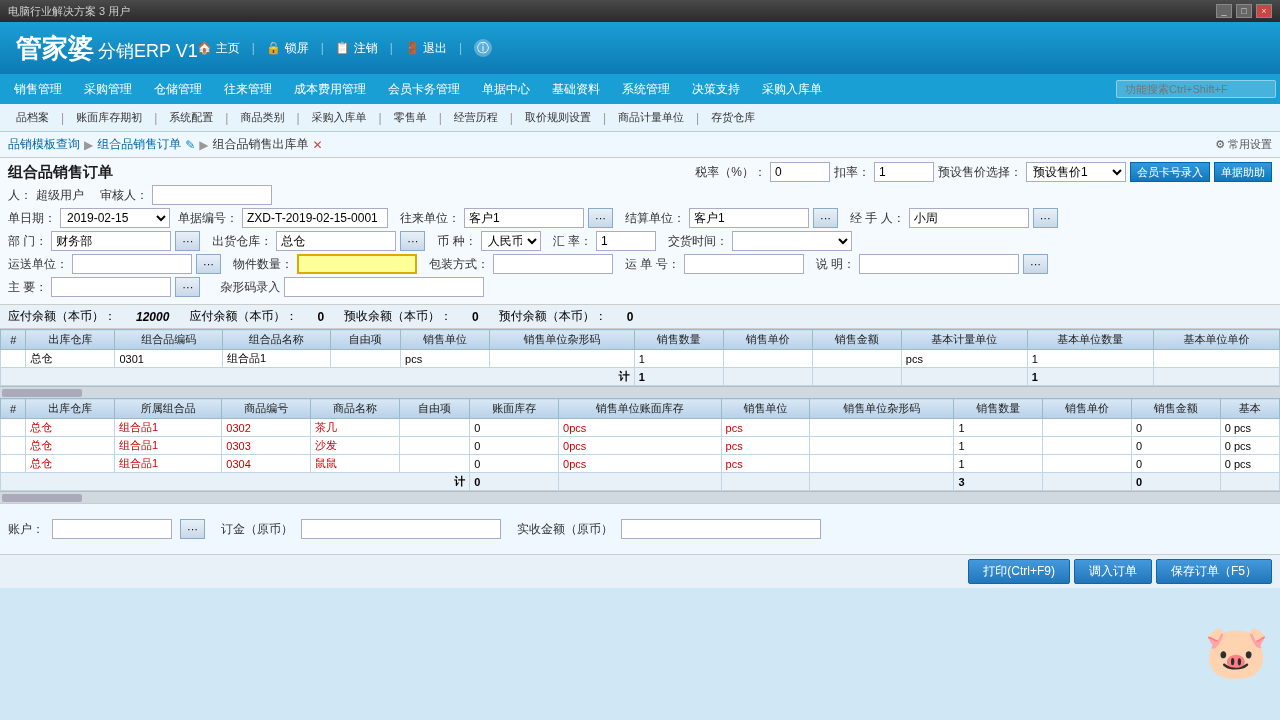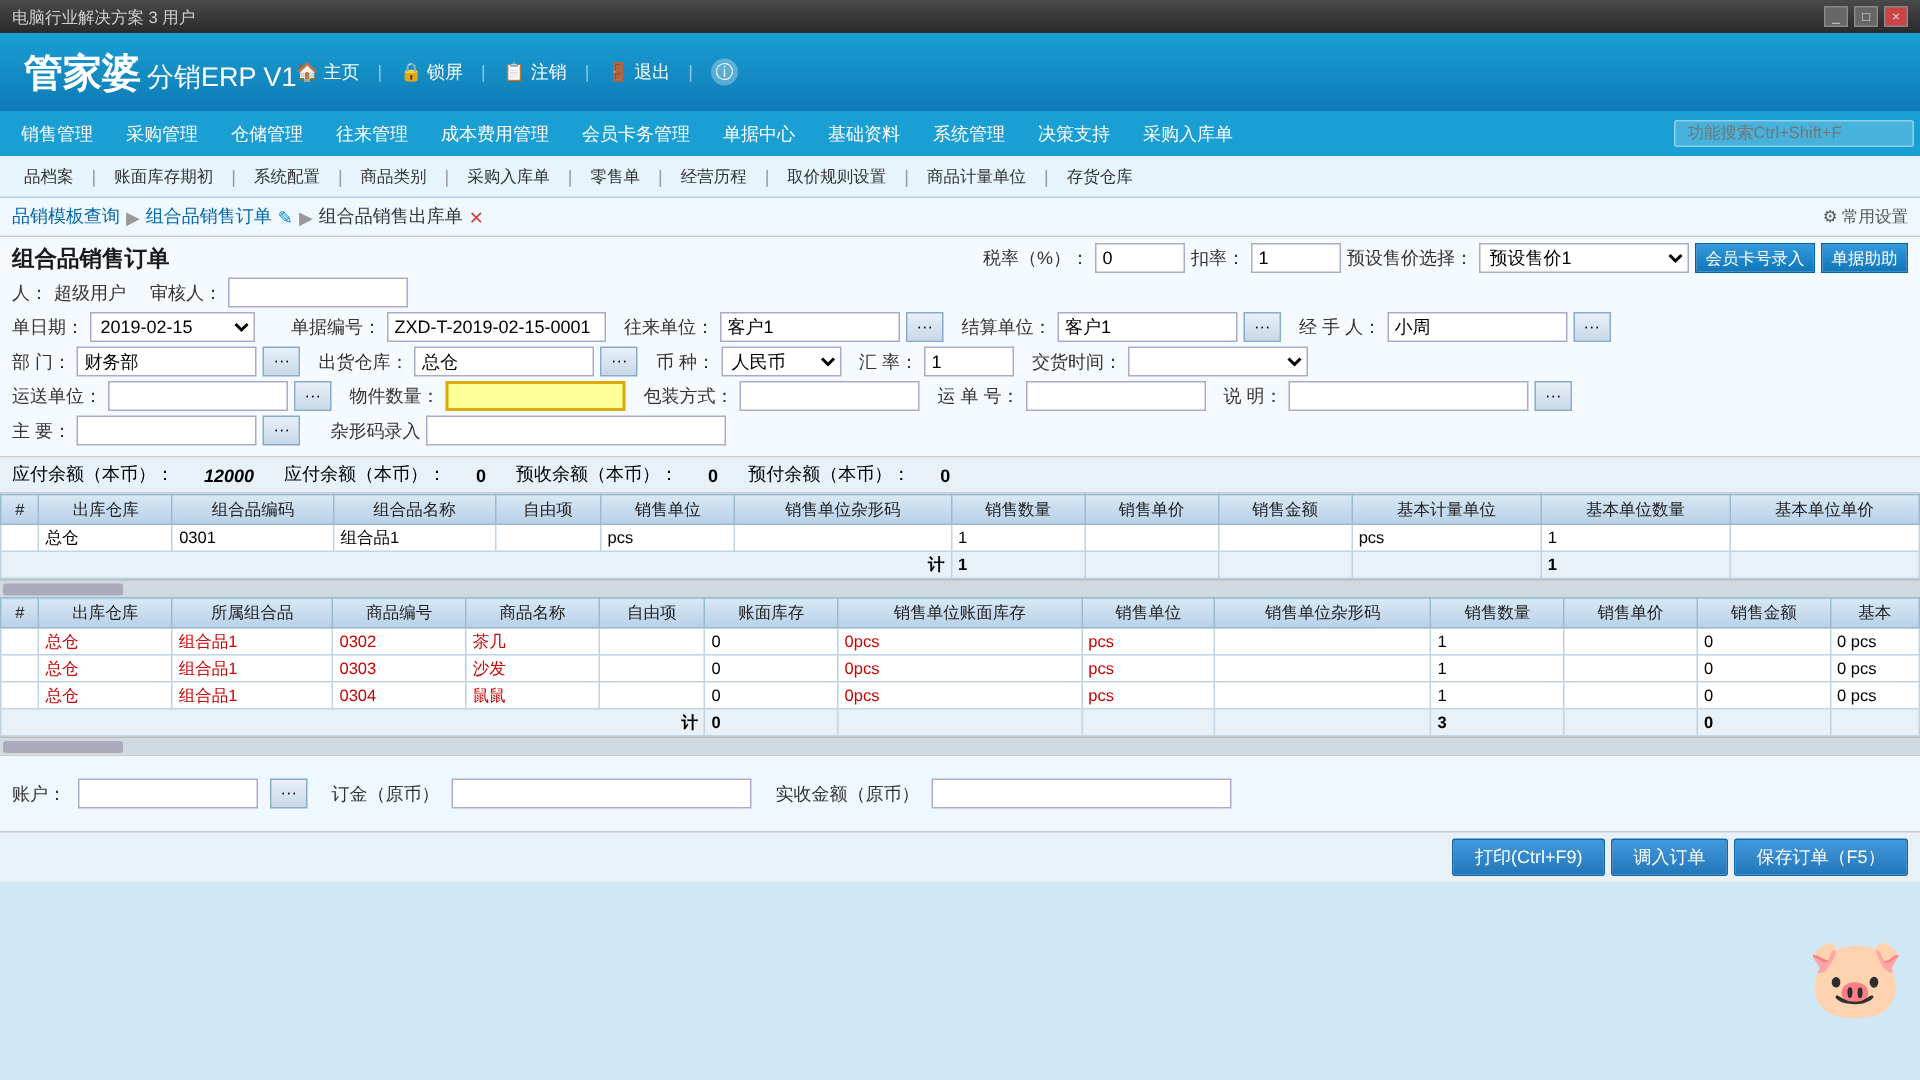--- a/index.html
+++ b/index.html
@@ -167,61 +167,61 @@
   <div class="form-area">
 
     <div class="form-row">
       <span style="font-size:15px;font-weight:bold;color:#1a1a1a;margin-right:16px;">组合品销售订单</span>
       <span style="flex:1"></span>
       <span class="form-label">税率（%）：</span>
       <input class="form-input form-input-sm" type="text" value="0" style="">
       <span class="form-label">扣率：</span>
       <input class="form-input form-input-sm" type="text" value="1" style="">
       <span class="form-label">预设售价选择：</span>
-      <select class="form-select" style="width:140px;">
+      <select class="form-select" style="width:100px;">
         <option>预设售价1</option>
       </select>
       <button class="form-btn form-btn-blue">会员卡号录入</button>
       <button class="form-btn form-btn-blue">单据助助</button>
     </div>
 
     <div class="form-row">
       <span class="form-label">人：</span>
       <span style="font-size:12px;color:#333;margin-right:12px;">超级用户</span>
       <span class="form-label">审核人：</span>
       <input class="form-input form-input-md" type="text" style="">
     </div>
 
     <div class="form-row">
       <span class="form-label">单日期：</span>
       <select class="form-select" style="width:110px;">
         <option>2019-02-15</option>
       </select>
-      <span class="form-label" style="margin-left:20px;text-align:right;">单据编号：</span>
+      <span class="form-label" style="margin-left:4px;text-align:right;">单据编号：</span>
       <input class="form-input" style="width: 146px;" type="text" value="ZXD-T-2019-02-15-0001">
       <span class="form-label" style="margin-left:8px;">往来单位：</span>
       <input class="form-input form-input-md" type="text" value="客户1" style="">
       <button class="form-btn">···</button>
       <span class="form-label" style="margin-left:8px;">结算单位：</span>
       <input class="form-input form-input-md" type="text" value="客户1" style="">
       <button class="form-btn">···</button>
       <span class="form-label" style="margin-left:8px;">经 手 人：</span>
       <input class="form-input form-input-md" type="text" value="小周" style="">
       <button class="form-btn">···</button>
     </div>
 
     <div class="form-row">
       <span class="form-label">部 门：</span>
       <input class="form-input form-input-md" type="text" value="财务部" style="">
       <button class="form-btn">···</button>
       <span class="form-label" style="margin-left:8px;">出货仓库：</span>
       <input class="form-input form-input-md" type="text" value="总仓" style="">
       <button class="form-btn">···</button>
       <span class="form-label" style="margin-left:8px;">币 种：</span>
-      <select class="form-select" style="width:80px;font-family:Liberation Serif, serif;">
+      <select class="form-select" style="width:60px;font-family:Liberation Serif, serif;">
         <option>人民币</option>
       </select>
       <span class="form-label" style="margin-left:8px;">汇 率：</span>
       <input class="form-input form-input-sm" type="text" value="1" style="">
       <span class="form-label" style="margin-left:8px;">交货时间：</span>
       <select class="form-select" style="width:120px;">
         <option></option>
       </select>
     </div>
 

